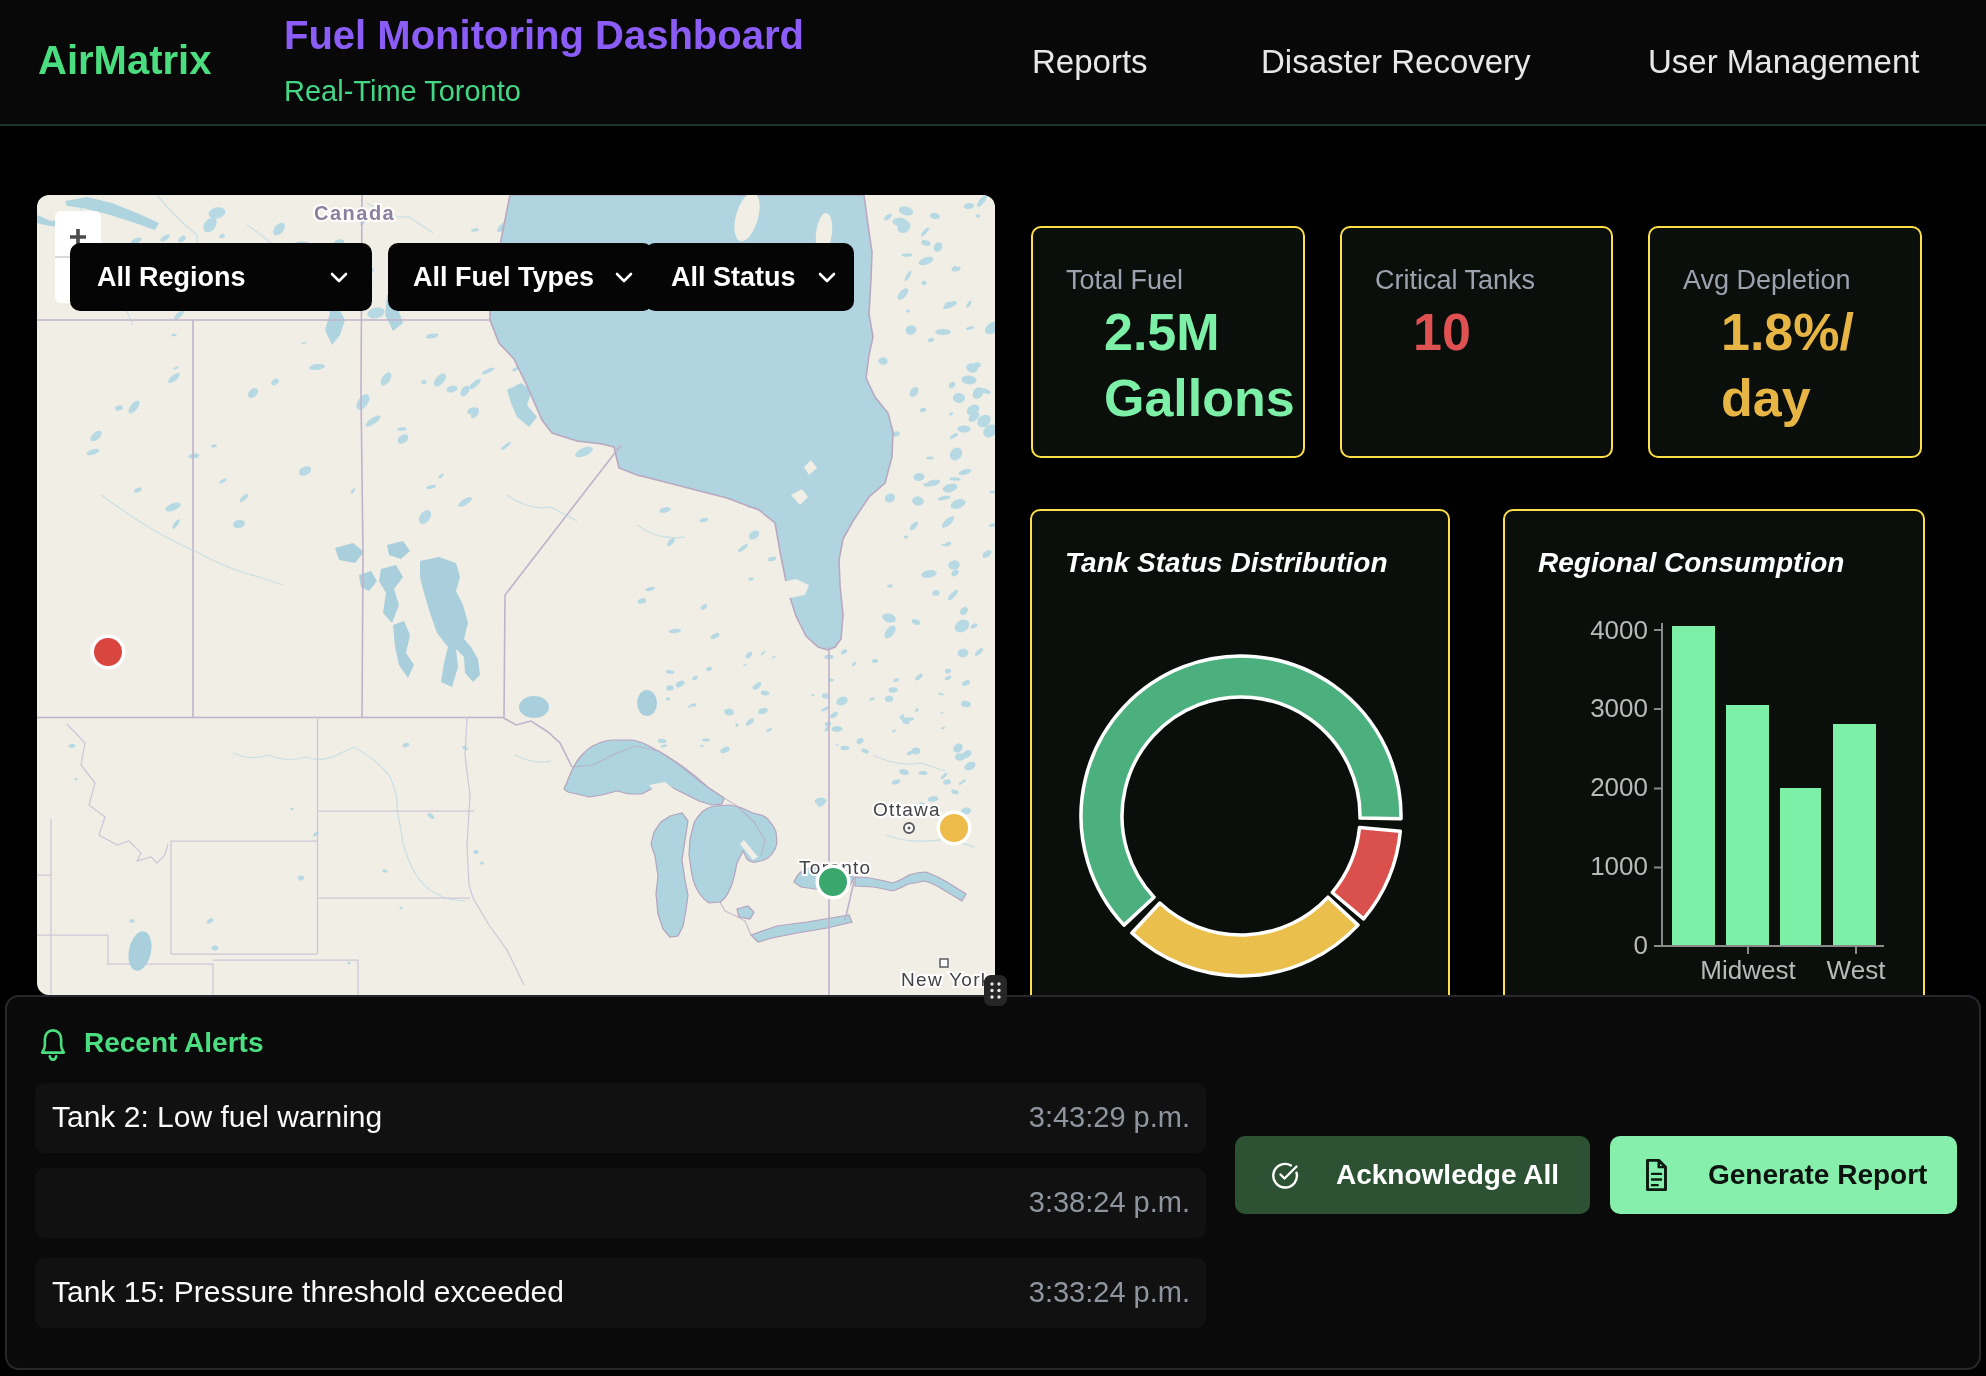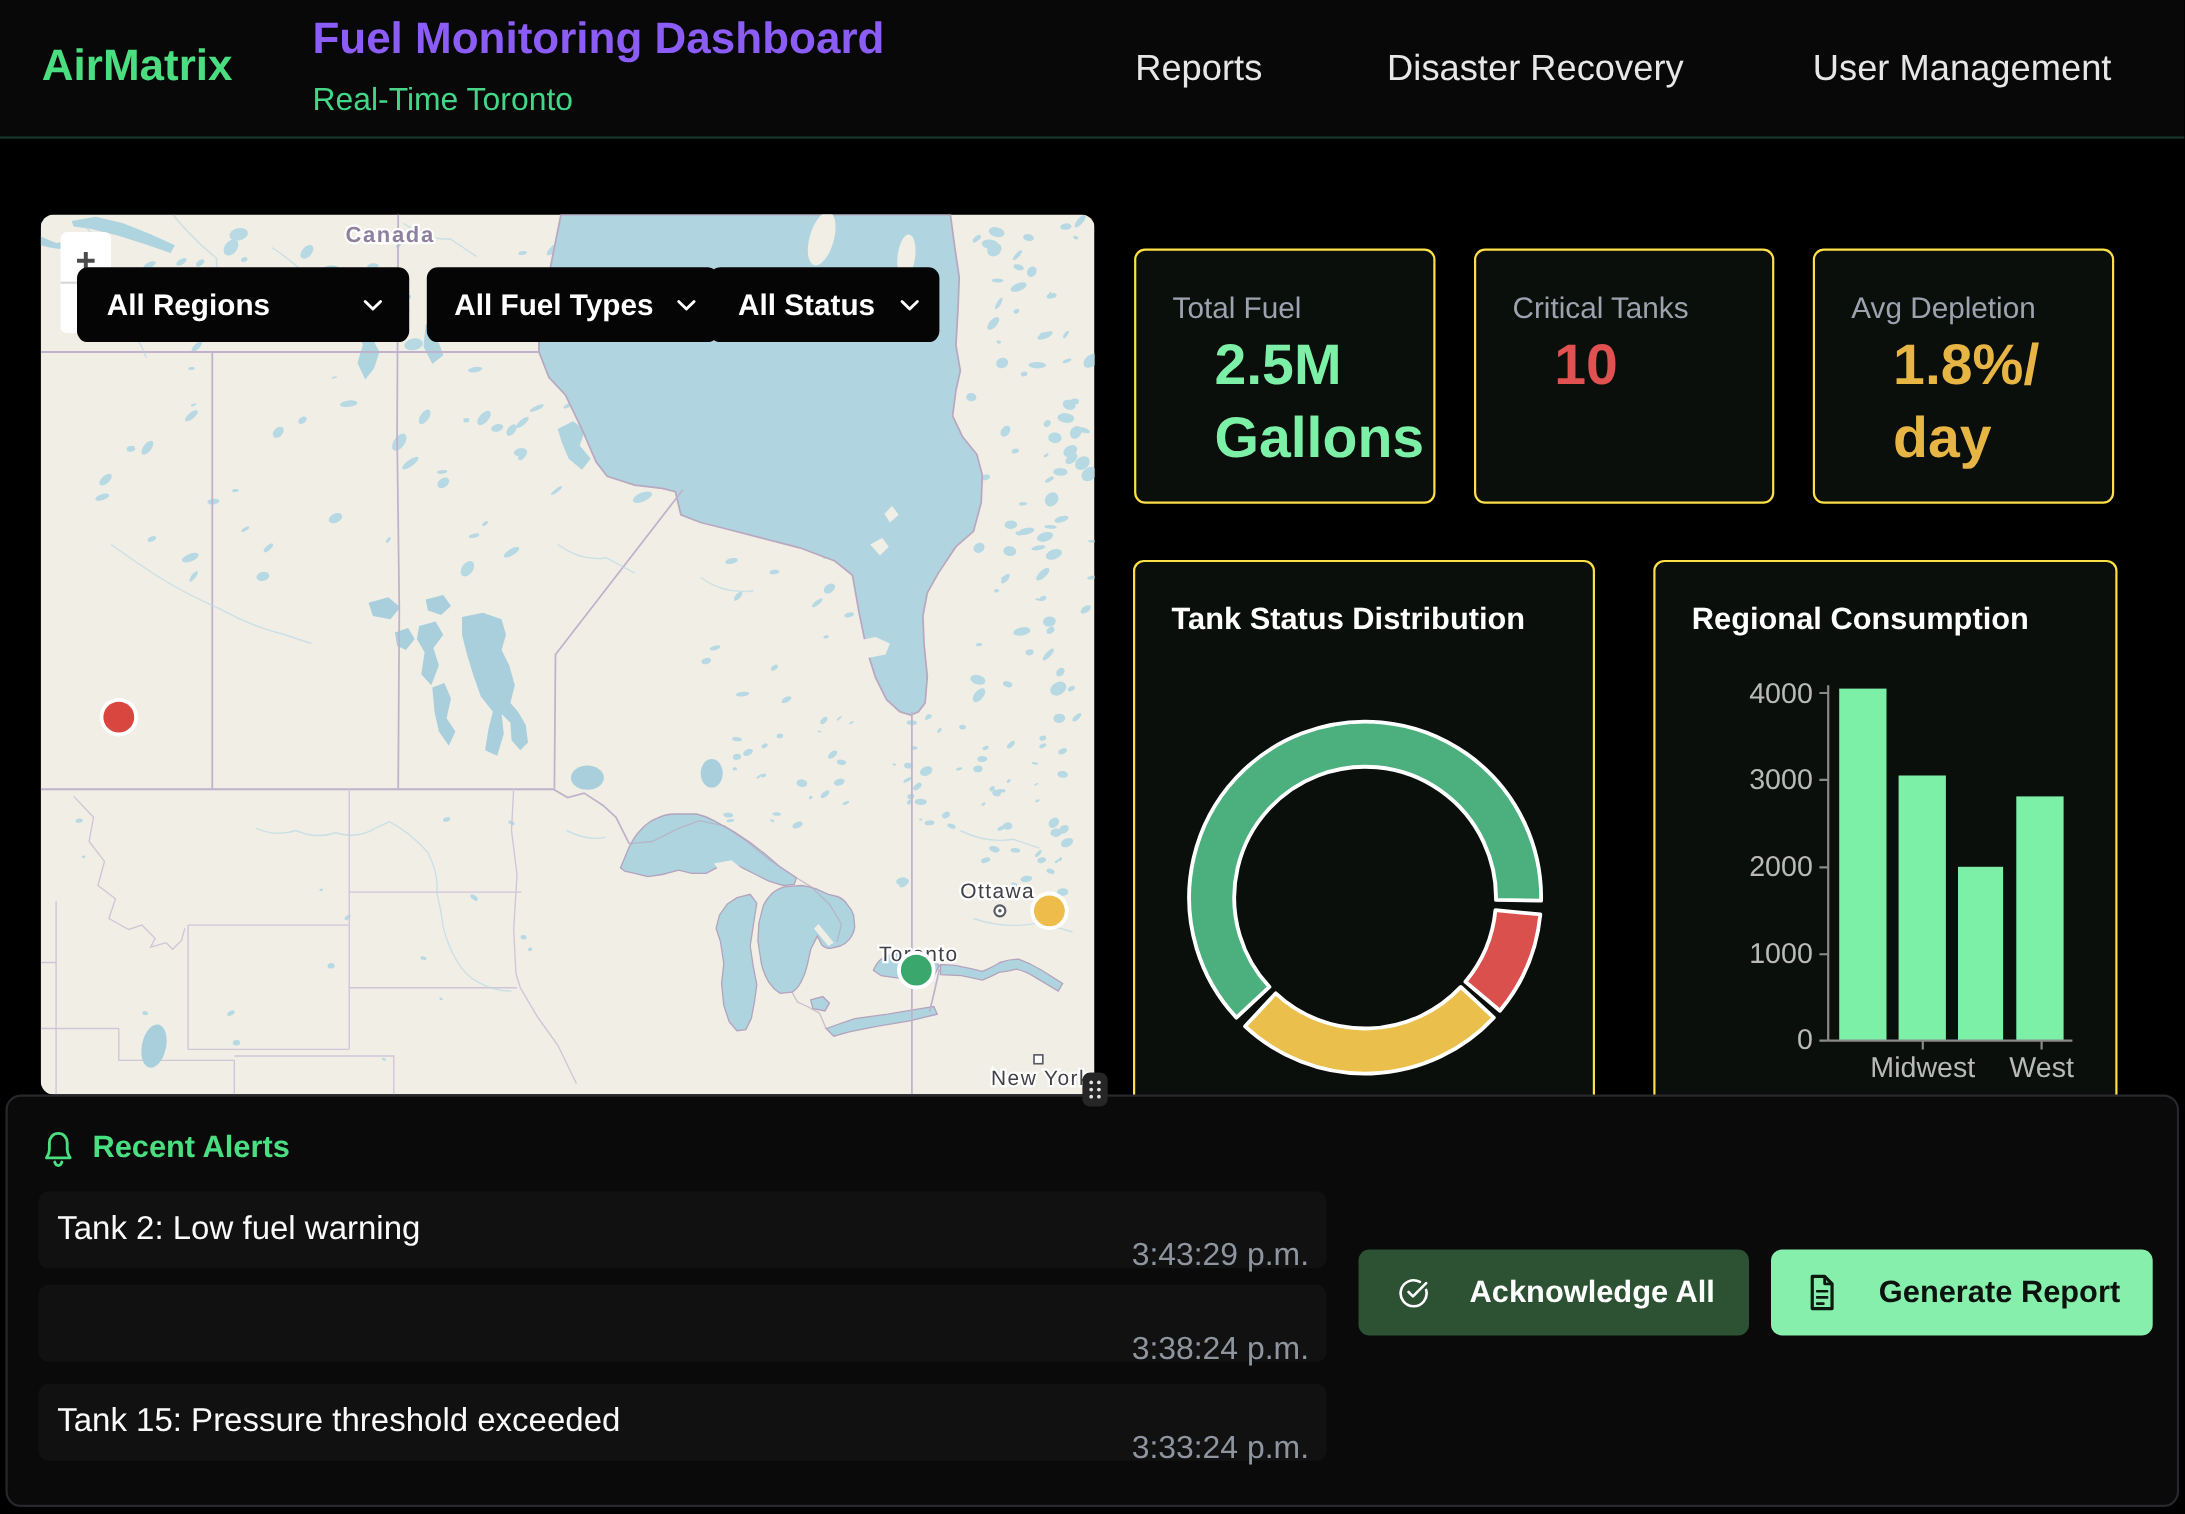--- a/index.html
+++ b/index.html
@@ -7,26 +7,26 @@
 .abs { position:absolute; }
 header { position:absolute; left:0; top:0; width:1986px; height:126px; background:#080808;
   border-bottom:2px solid #16382a; }
 .logo { position:absolute; left:38px; top:38px; font-size:40px; font-weight:bold; color:#4ade80; }
 .htitle { position:absolute; left:284px; top:13px; font-size:40px; font-weight:bold; color:#8b5cf6; }
 .hsub { position:absolute; left:284px; top:75px; font-size:29px; color:#43d687; }
 .nav { position:absolute; top:43px; font-size:33px; color:#e7e7e7; }
 .card { position:absolute; background:#0b0f0c; border:2px solid #fde047; border-radius:10px; }
 .slabel { position:absolute; left:33px; top:37px; font-size:27px; color:#9ca3af; }
 .sval { position:absolute; left:33px; top:72px; font-size:52px; font-weight:bold; line-height:65.5px;margin-left:38px; }
-.ctitle { position:absolute; left:33px; top:36px; font-size:28px; font-weight:bold; color:#fff; }
+.ctitle { position:absolute; left:33px; top:36px; font-size:28px; font-weight:bold; color:#fff;font-style:italic; }
 .dd { position:absolute; top:243px; height:68px; background:#050505; border-radius:10px; color:#fff;
   font-size:27px; font-weight:bold; display:flex; align-items:center; }
 .row { position:absolute; left:35px; width:1171px; height:70px; background:#111112; border-radius:9px; }
 .rtext { position:absolute; left:17px; top:17px; font-size:30px; color:#fafafa; }
-.rtime { position:absolute; right:16px; top:18px; font-size:29px; color:#8f959e;margin-top:24px; }
+.rtime { position:absolute; right:16px; top:18px; font-size:29px; color:#8f959e; }
 </style></head>
 <body>
 <header>
   <div class="logo">AirMatrix</div>
   <div class="htitle">Fuel Monitoring Dashboard</div>
   <div class="hsub">Real-Time Toronto</div>
   <div class="nav" style="left:1032px;">Reports</div>
   <div class="nav" style="left:1261px;">Disaster Recovery</div>
   <div class="nav" style="left:1648px;">User Management</div>
 </header>

